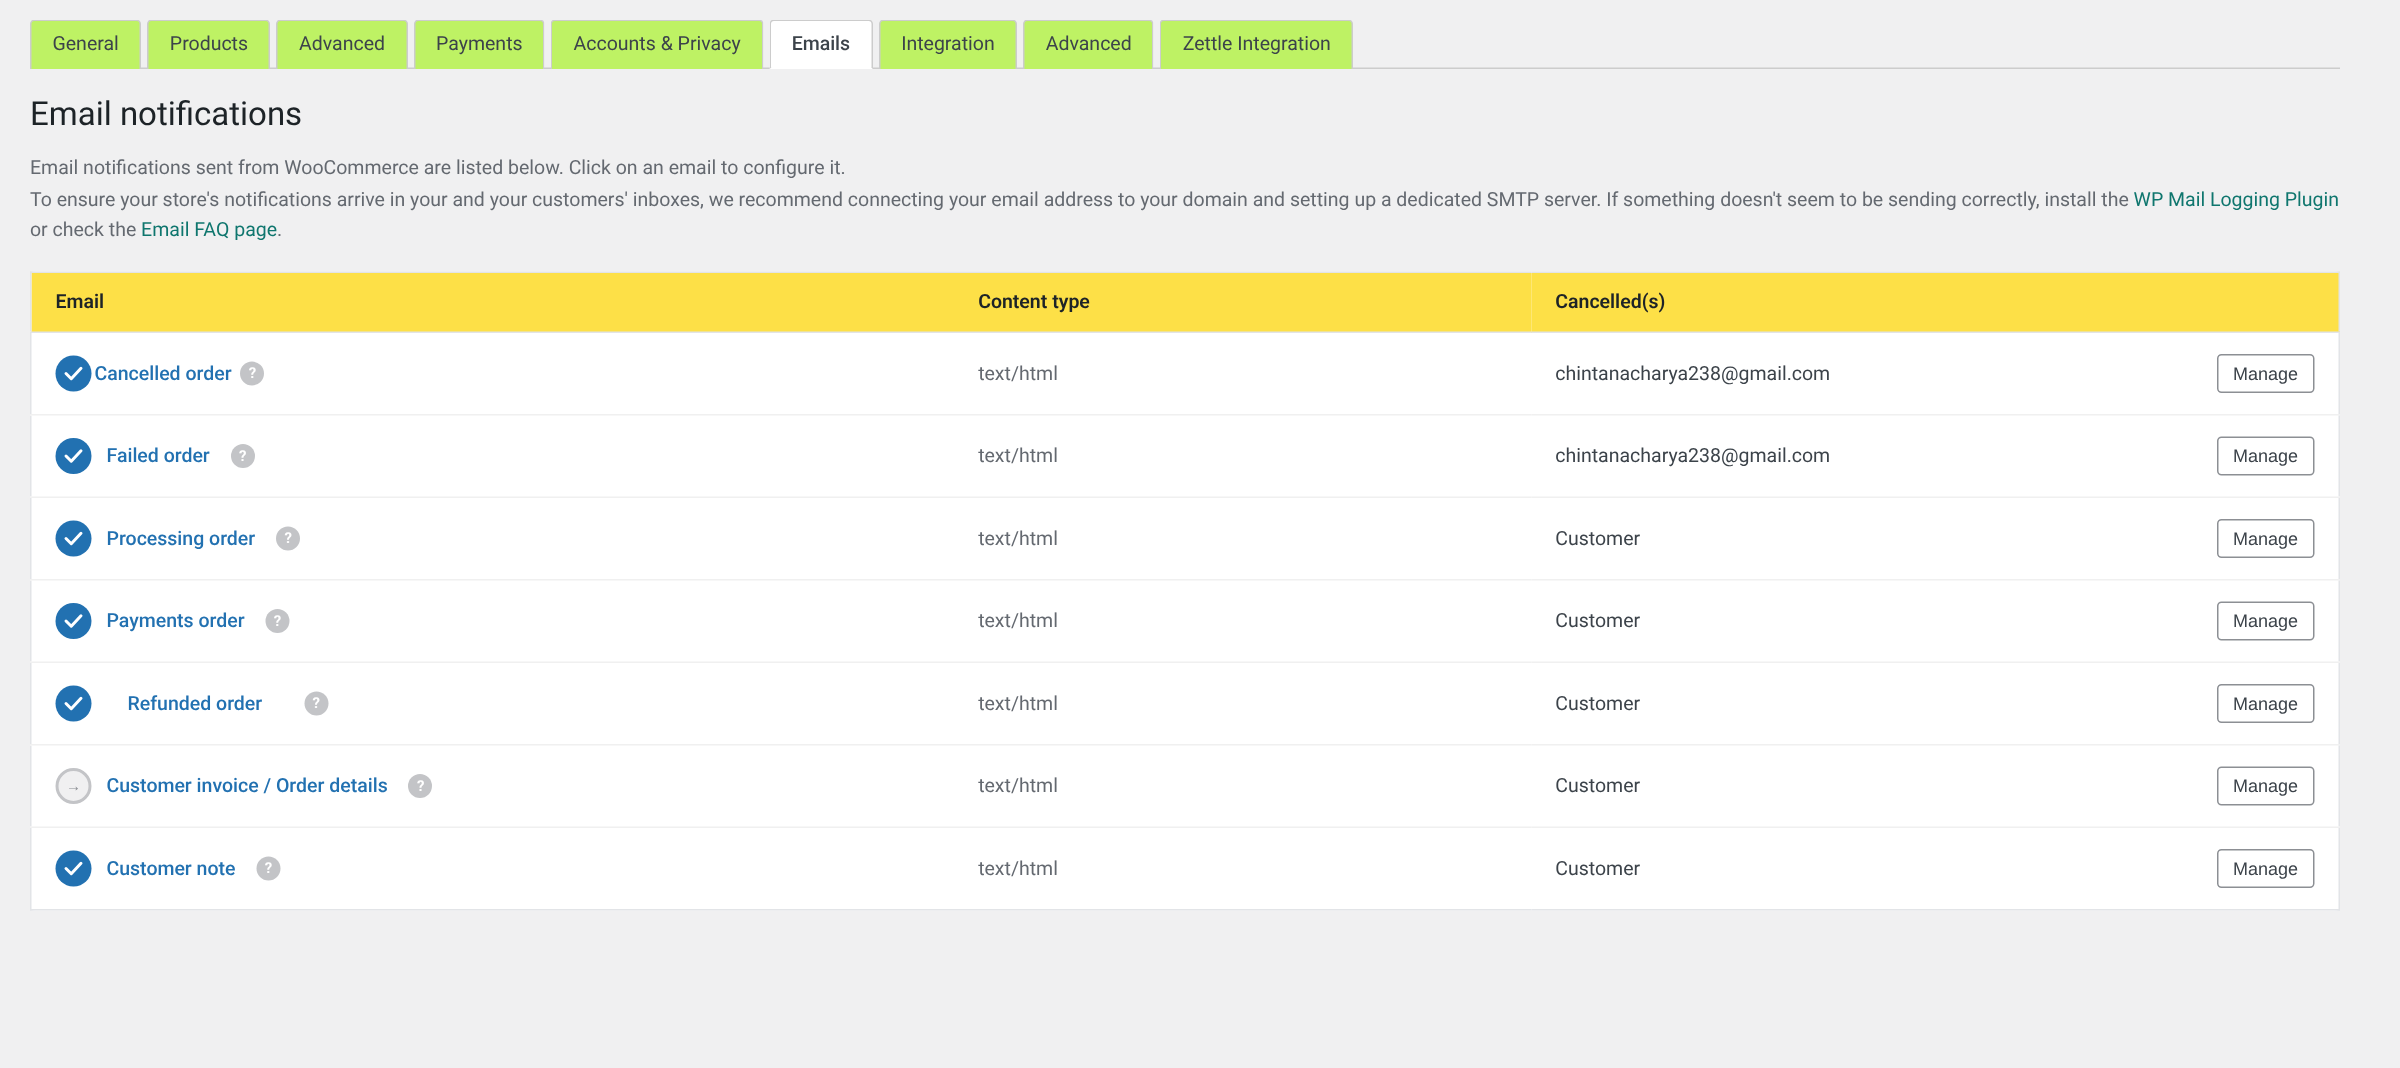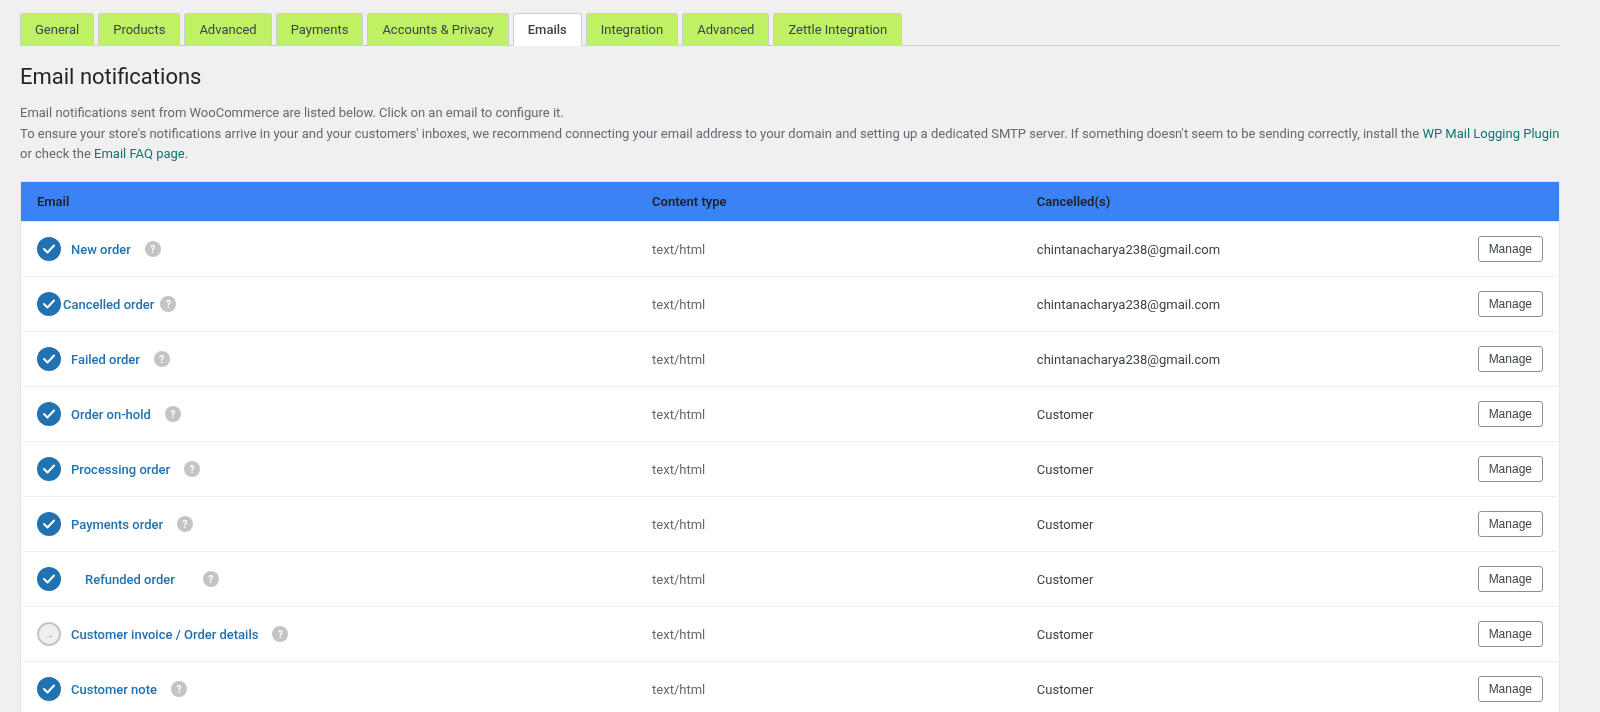--- a/index.html
+++ b/index.html
@@ -68,21 +68,21 @@
       border-radius: 3px;
       border-collapse: collapse;
     }
     .email-table thead th {
       text-align: left;
       padding: 12px 16px;
       font-weight: 600;
       font-size: 13px;
       color: #1d2327;
       border-bottom: 1px solid #e2e4e7;
-      background: #3b82f6;
+      background: #fde047;
     }
     .email-table tbody tr {
       border-bottom: 1px solid #f0f0f0;
     }
     .email-table tbody tr:last-child {
       border-bottom: none;
     }
     .email-table tbody td {
       padding: 14px 16px;
       vertical-align: middle;
@@ -189,82 +189,50 @@
   <table class="email-table">
     <thead>
       <tr>
         <th>Email</th>
         <th>Content type</th>
         <th>Cancelled(s)</th>
         <th></th>
       </tr>
     </thead>
     <tbody id="table-body">
-    <tr>
-          <td class="email-cell">
-            <div style="display: flex; align-items: center; gap: 10px;">
-              <div class="check-icon">
-                <svg viewBox="0 0 14 14" fill="none" xmlns="http://www.w3.org/2000/svg">
-      <path d="M2 7l3.5 3.5L12 3.5" stroke="white" stroke-width="2" stroke-linecap="round" stroke-linejoin="round"></path>
-    </svg>
-              </div>
-              <span class="email-name">New order</span>
+        <tr>
+          <td class="email-cell">
+            <div style="display: flex; align-items: center; gap: 2px;">
+              <div class="check-icon">
+                <svg viewBox="0 0 14 14" fill="none" xmlns="http://www.w3.org/2000/svg">
+      <path d="M2 7l3.5 3.5L12 3.5" stroke="white" stroke-width="2" stroke-linecap="round" stroke-linejoin="round"></path>
+    </svg>
+              </div>
+              <span class="email-name">Cancelled order</span>
               <span class="help-icon">?</span>
             </div>
           </td>
           <td class="content-cell"><span class="content-type">text/html</span></td>
           <td class="recipient-cell"><span class="recipient">chintanacharya238@gmail.com</span></td>
           <td class="action-cell"><button class="manage-btn">Manage</button></td>
         </tr>
         <tr>
           <td class="email-cell">
-            <div style="display: flex; align-items: center; gap: 2px;">
-              <div class="check-icon">
-                <svg viewBox="0 0 14 14" fill="none" xmlns="http://www.w3.org/2000/svg">
-      <path d="M2 7l3.5 3.5L12 3.5" stroke="white" stroke-width="2" stroke-linecap="round" stroke-linejoin="round"></path>
-    </svg>
-              </div>
-              <span class="email-name">Cancelled order</span>
+            <div style="display: flex; align-items: center; gap: 10px;">
+              <div class="check-icon">
+                <svg viewBox="0 0 14 14" fill="none" xmlns="http://www.w3.org/2000/svg">
+      <path d="M2 7l3.5 3.5L12 3.5" stroke="white" stroke-width="2" stroke-linecap="round" stroke-linejoin="round"></path>
+    </svg>
+              </div>
+              <span class="email-name">Failed order</span>
               <span class="help-icon">?</span>
             </div>
           </td>
           <td class="content-cell"><span class="content-type">text/html</span></td>
           <td class="recipient-cell"><span class="recipient">chintanacharya238@gmail.com</span></td>
-          <td class="action-cell"><button class="manage-btn">Manage</button></td>
-        </tr>
-        <tr>
-          <td class="email-cell">
-            <div style="display: flex; align-items: center; gap: 10px;">
-              <div class="check-icon">
-                <svg viewBox="0 0 14 14" fill="none" xmlns="http://www.w3.org/2000/svg">
-      <path d="M2 7l3.5 3.5L12 3.5" stroke="white" stroke-width="2" stroke-linecap="round" stroke-linejoin="round"></path>
-    </svg>
-              </div>
-              <span class="email-name">Failed order</span>
-              <span class="help-icon">?</span>
-            </div>
-          </td>
-          <td class="content-cell"><span class="content-type">text/html</span></td>
-          <td class="recipient-cell"><span class="recipient">chintanacharya238@gmail.com</span></td>
-          <td class="action-cell"><button class="manage-btn">Manage</button></td>
-        </tr>
-        <tr>
-          <td class="email-cell">
-            <div style="display: flex; align-items: center; gap: 10px;">
-              <div class="check-icon">
-                <svg viewBox="0 0 14 14" fill="none" xmlns="http://www.w3.org/2000/svg">
-      <path d="M2 7l3.5 3.5L12 3.5" stroke="white" stroke-width="2" stroke-linecap="round" stroke-linejoin="round"></path>
-    </svg>
-              </div>
-              <span class="email-name">Order on-hold</span>
-              <span class="help-icon">?</span>
-            </div>
-          </td>
-          <td class="content-cell"><span class="content-type">text/html</span></td>
-          <td class="recipient-cell"><span class="recipient">Customer</span></td>
           <td class="action-cell"><button class="manage-btn">Manage</button></td>
         </tr>
         <tr>
           <td class="email-cell">
             <div style="display: flex; align-items: center; gap: 10px;">
               <div class="check-icon">
                 <svg viewBox="0 0 14 14" fill="none" xmlns="http://www.w3.org/2000/svg">
       <path d="M2 7l3.5 3.5L12 3.5" stroke="white" stroke-width="2" stroke-linecap="round" stroke-linejoin="round"></path>
     </svg>
               </div>

